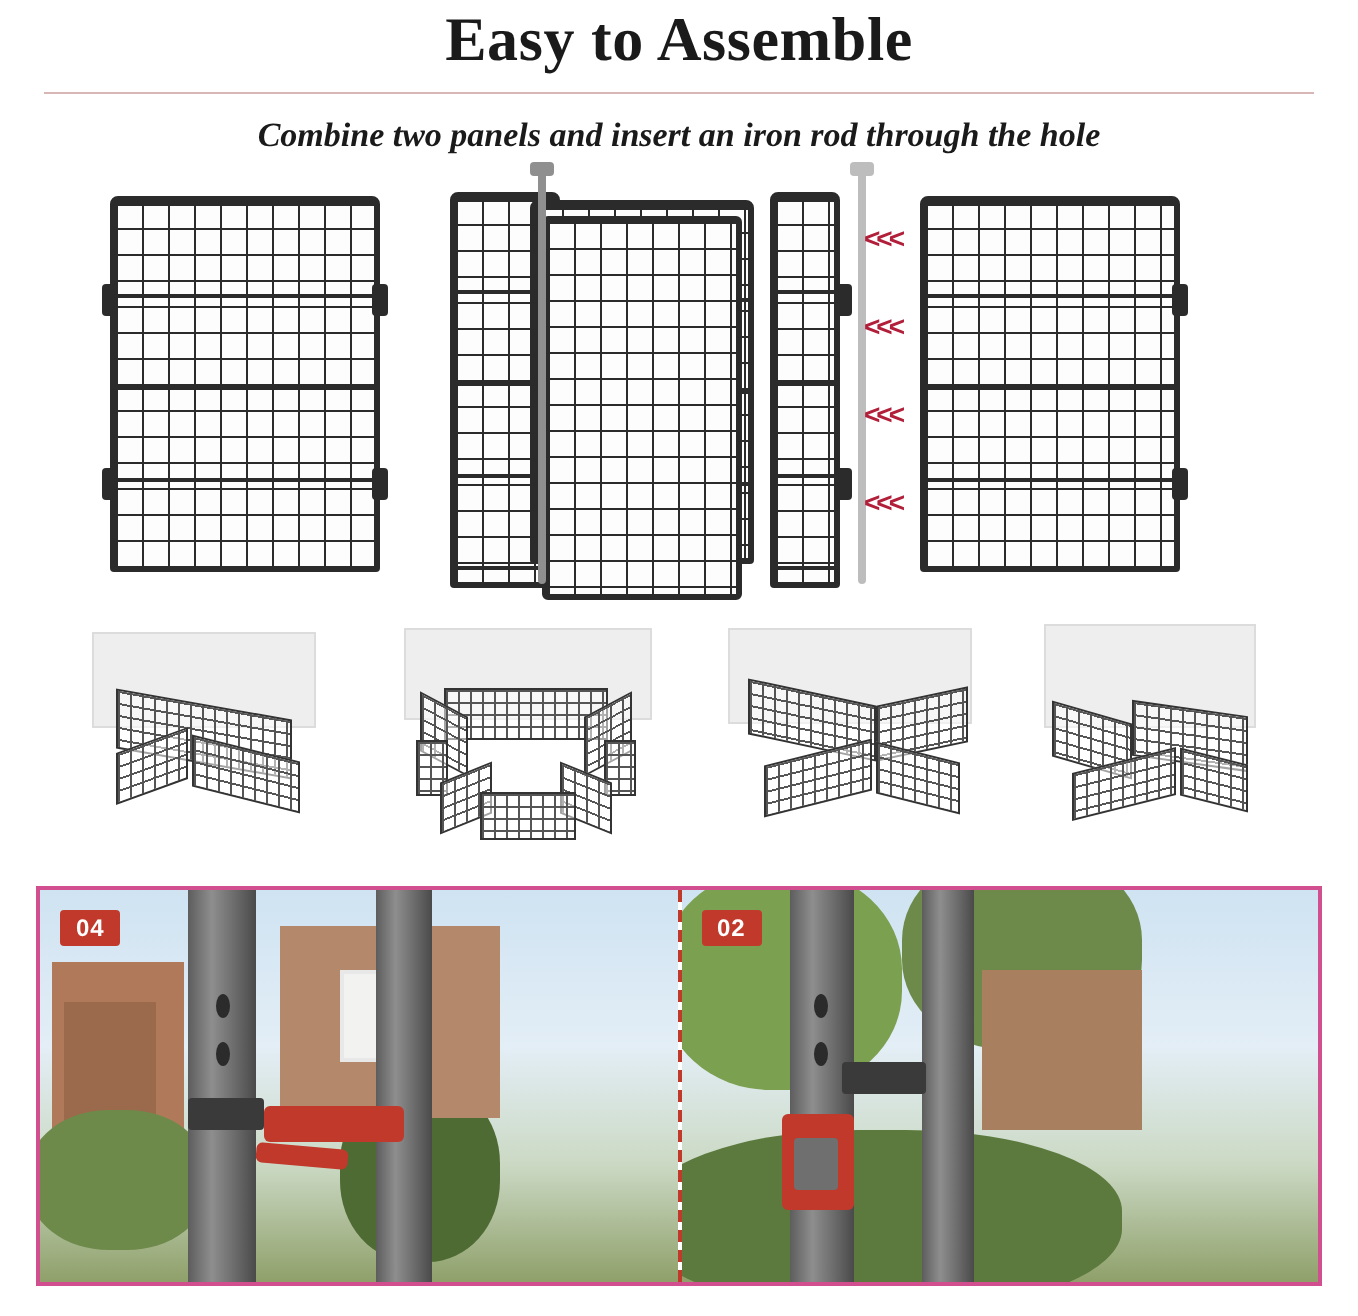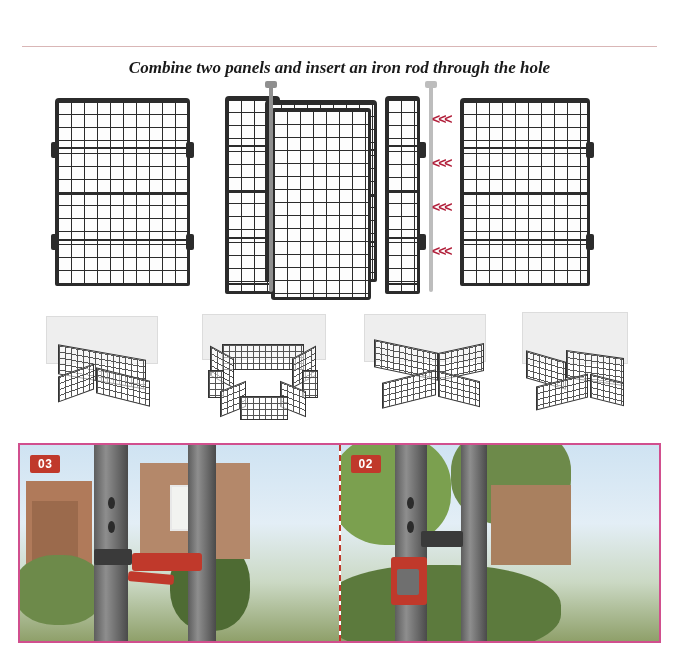--- a/index.html
+++ b/index.html
@@ -207,20 +207,21 @@
     padding: 2px 8px;
     border-radius: 2px;
     letter-spacing: 0.5px;
   }
 </style>
 </head>
 <body>
 
 <div class="page">
 
+  <div class="title">Easy to Assemble</div>
   <div class="title-rule"></div>
 
   <div class="subtitle">Combine two panels and insert an iron rod through the hole</div>
 
   <div class="panels-area">
 
     <div class="panel thickbars panel-a"></div>
     <div class="hinge" style="left:11px; top:58px;"></div>
     <div class="hinge" style="left:11px; top:150px;"></div>
 
@@ -296,21 +297,21 @@
       <div class="foliage" style="left:150px; top:96px; width:80px; height:90px; background:#4e6b33;"></div>
       <div class="house" style="left:120px; top:18px; width:110px; height:96px; background:#b4886a;"></div>
       <div class="window-w" style="left:150px; top:40px; width:44px; height:46px;"></div>
       <div class="post" style="left:74px; top:-4px; width:34px; height:208px;"></div>
       <div class="post" style="left:168px; top:-4px; width:28px; height:208px;"></div>
       <div class="post-dot" style="left:88px; top:52px; width:7px; height:12px;"></div>
       <div class="post-dot" style="left:88px; top:76px; width:7px; height:12px;"></div>
       <div class="darkpart" style="left:74px; top:104px; width:38px; height:16px;"></div>
       <div class="redpart" style="left:112px; top:108px; width:70px; height:18px;"></div>
       <div class="redpart" style="left:108px; top:128px; width:46px; height:10px; transform:rotate(5deg);"></div>
-      <div class="step-badge">03</div>
+      <div class="step-badge">04</div>
     </div>
 
 
     <div class="photo">
       <div class="sky"></div>
       <div class="foliage" style="left:-10px; top:-10px; width:120px; height:110px; background:#7ba04f;"></div>
       <div class="foliage" style="left:110px; top:-20px; width:120px; height:100px; background:#6d8a4a;"></div>
       <div class="foliage" style="left:-20px; top:120px; width:240px; height:90px; background:#5c7a3d;"></div>
       <div class="house" style="left:150px; top:40px; width:80px; height:80px; background:#a9805f;"></div>
       <div class="post" style="left:54px; top:-4px; width:32px; height:208px;"></div>

